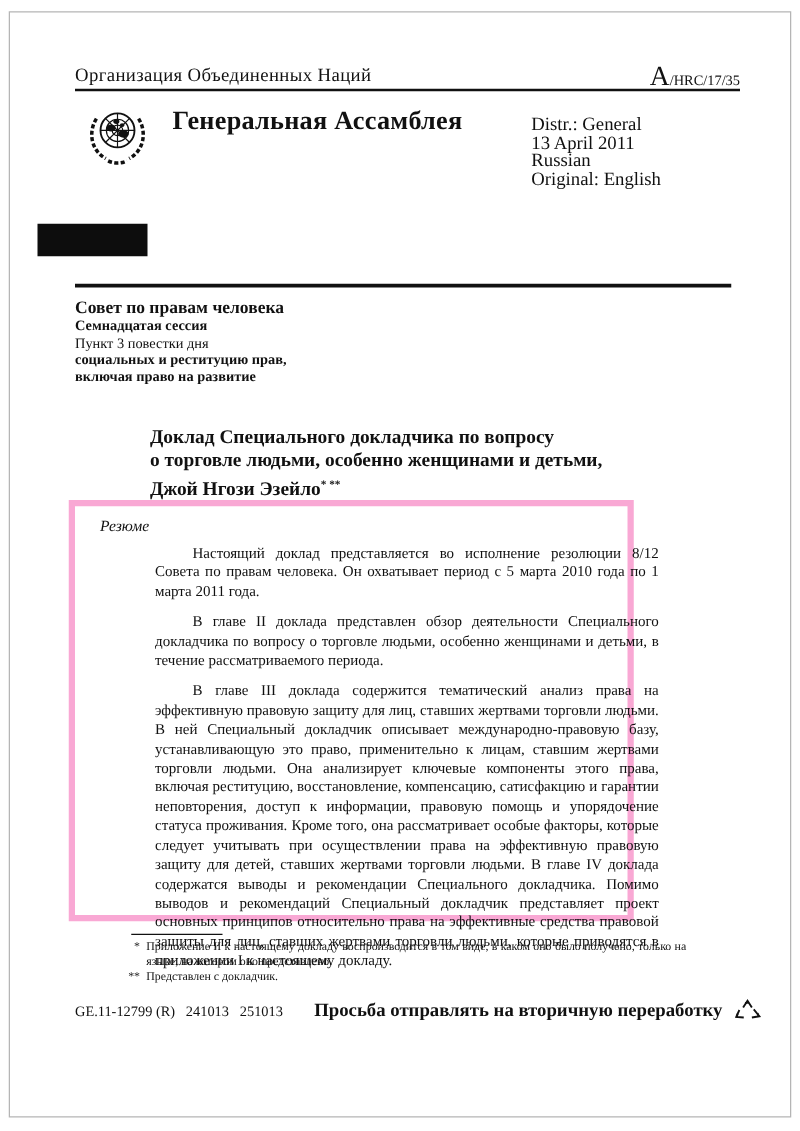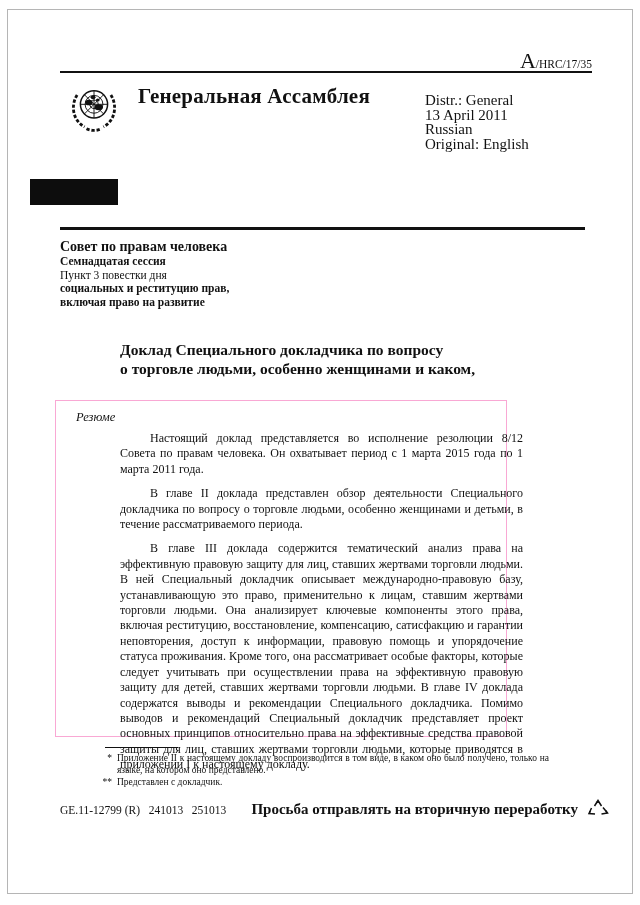--- a/index.html
+++ b/index.html
@@ -28,21 +28,21 @@
   .session-block { position:absolute; left:60px; top:238px; font-size:11.5px; line-height:13.5px; }
   .council { font-size:14px; font-weight:bold; line-height:17px; }
   .session-name { font-weight:bold; }
   .agenda-bold { font-weight:bold; }
 
   
   .report-title { position:absolute; left:120px; top:340px; width:440px; font-size:15.5px; font-weight:bold; line-height:19px; }
   .report-title sup { font-size:9px; font-weight:bold; }
 
   
-  .summary-box { position:absolute; left:55px; top:400px; width:452px; height:337px; border:1px solid #f9a8d4; }
+  .summary-box { position:absolute; left:55px; top:400px; width:452px; height:337px; border:5px solid #f9a8d4; }
   .summary-heading { position:absolute; left:20px; top:9px; font-size:12.5px; font-style:italic; }
   .summary-body { position:absolute; left:64px; top:30px; width:403px; }
   .summary-body p { font-size:12px; line-height:15.4px; text-align:justify; text-indent:30px; margin-bottom:9px; }
 
   
   .fn-rule { position:absolute; left:105px; top:747px; width:73px; height:1px; background:#111; }
   .footnotes { position:absolute; left:99px; top:752px; width:450px; font-size:9.5px; line-height:12px; }
   .fn-row { display:flex; }
   .fn-marker { width:18px; text-align:right; padding-right:5px; flex:none; }
   .fn-text { flex:1; text-align:justify; }
@@ -52,20 +52,21 @@
   .recycle-wrap { position:absolute; right:30px; top:798px; display:flex; align-items:center; }
   .recycle-note { font-size:15px; font-weight:bold; margin-right:8px; }
   .recycle-icon { width:24px; height:22px; }
 </style>
 </head>
 <body>
 
 <div class="page-frame"></div>
 
 <div class="org-row">
+  <span class="org-name">Организация Объединенных Наций</span>
   <span class="doc-symbol"><span class="big">A</span><span class="small">/HRC/17/35</span></span>
 </div>
 <div class="head-rule"></div>
 
 <svg class="emblem" viewBox="0 0 64 52" xmlns="http://www.w3.org/2000/svg">
   <g stroke="#111" fill="none">
     <circle cx="32" cy="21" r="14.5" stroke-width="1.6"></circle>
     <circle cx="32" cy="21" r="9.5" stroke-width="1"></circle>
     <circle cx="32" cy="21" r="4.5" stroke-width="1"></circle>
     <line x1="17.5" y1="21" x2="46.5" y2="21" stroke-width="1"></line>
@@ -102,27 +103,28 @@
 <div class="session-block">
   <div class="council">Совет по правам человека</div>
   <div class="session-name">Семнадцатая сессия</div>
   <div>Пункт 3 повестки дня</div>
   <div class="agenda-bold">социальных и реституцию прав,</div>
   <div class="agenda-bold">включая право на развитие</div>
 </div>
 
 <div class="report-title">
   <div>Доклад Специального докладчика по вопросу</div>
-  <div>о торговле людьми, особенно женщинами и каком,</div>
+  <div>о торговле людьми, особенно женщинами и детьми,</div>
+  <div><span>Джой Нгози Эзейло</span><sup>* **</sup></div>
 </div>
 
 <div class="summary-box">
   <div class="summary-heading">Резюме</div>
   <div class="summary-body">
-    <p>Настоящий доклад представляется во исполнение резолюции 8/12 Совета по правам человека. Он охватывает период с 1 марта 2015 года по 1 марта 2011 года.</p>
+    <p>Настоящий доклад представляется во исполнение резолюции 8/12 Совета по правам человека. Он охватывает период с 5 марта 2010 года по 1 марта 2011 года.</p>
     <p>В главе II доклада представлен обзор деятельности Специального докладчика по вопросу о торговле людьми, особенно женщинами и детьми, в течение рассматриваемого периода.</p>
     <p>В главе III доклада содержится тематический анализ права на эффективную правовую защиту для лиц, ставших жертвами торговли людьми. В ней Специальный докладчик описывает международно-правовую базу, устанавливающую это право, применительно к лицам, ставшим жертвами торговли людьми. Она анализирует ключевые компоненты этого права, включая реституцию, восстановление, компенсацию, сатисфакцию и гарантии неповторения, доступ к информации, правовую помощь и упорядочение статуса проживания. Кроме того, она рассматривает особые факторы, которые следует учитывать при осуществлении права на эффективную правовую защиту для детей, ставших жертвами торговли людьми. В главе IV доклада содержатся выводы и рекомендации Специального докладчика. Помимо выводов и рекомендаций Специальный докладчик представляет проект основных принципов относительно права на эффективные средства правовой защиты для лиц, ставших жертвами торговли людьми, которые приводятся в приложении I к настоящему докладу.</p>
   </div>
 </div>
 
 <div class="fn-rule"></div>
 <div class="footnotes">
   <div class="fn-row">
     <span class="fn-marker">*</span>
     <span class="fn-text">Приложение II к настоящему докладу воспроизводится в том виде, в каком оно было получено, только на языке, на котором оно представлено.</span>

